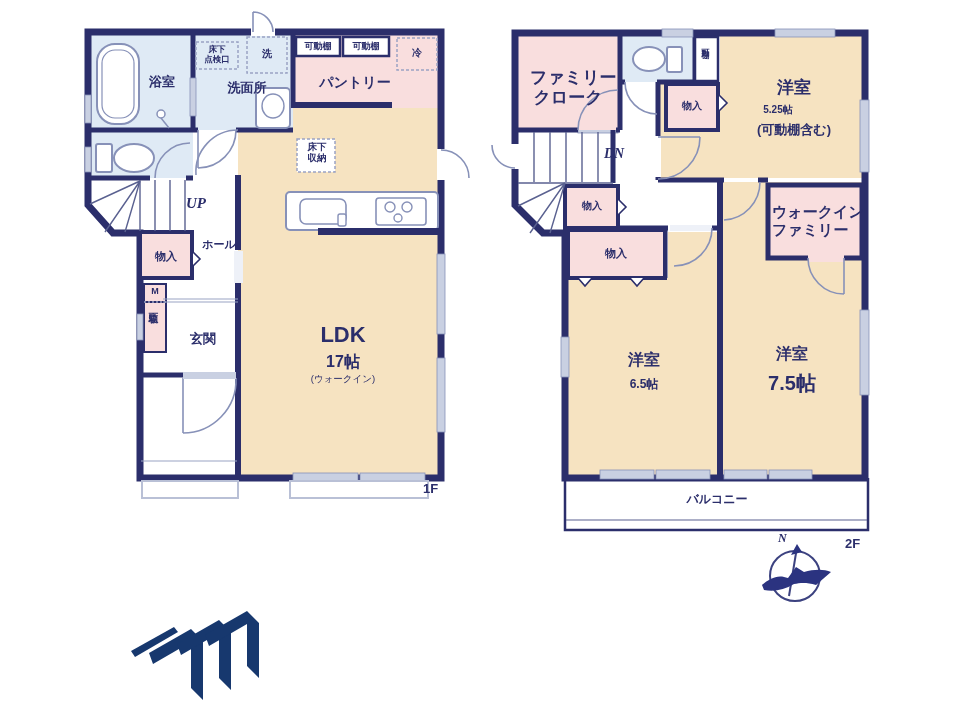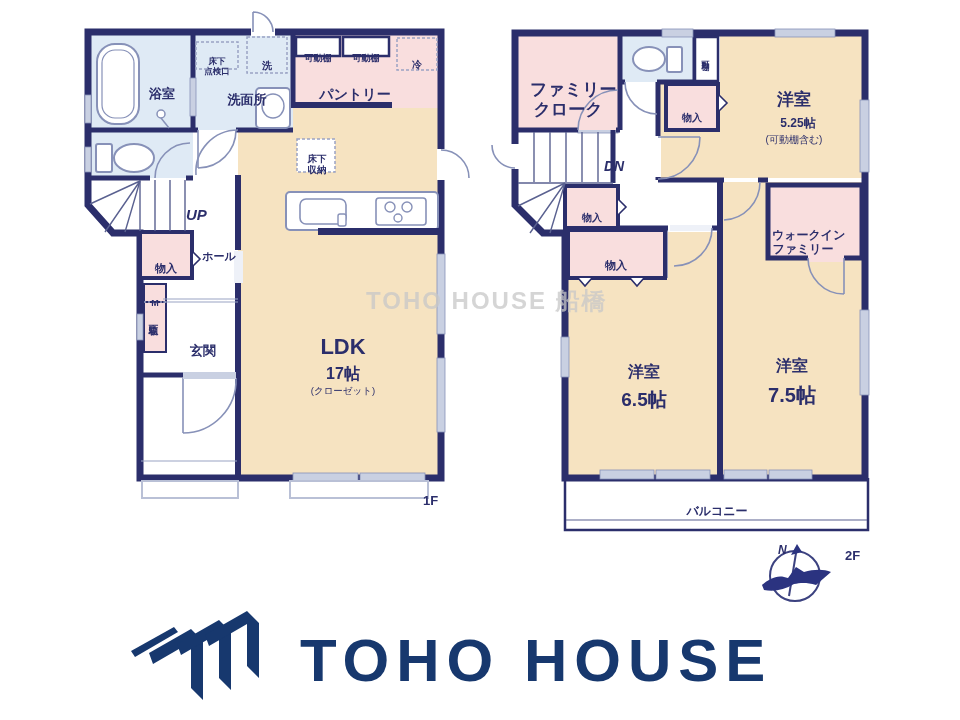--- a/index.html
+++ b/index.html
@@ -1,22 +1,22 @@
 <!DOCTYPE html>
 <html><head>
 <meta charset="utf-8">
 <style>
   html,body{margin:0;padding:0;background:#ffffff;}
   #stage{position:relative;width:960px;height:720px;background:#ffffff;overflow:hidden;
          font-family:"Liberation Sans","DejaVu Sans",sans-serif;}
   svg.plan{position:absolute;left:0;top:0;}
   .lbl{position:absolute;color:#2b2e6b;text-align:center;line-height:1.2;white-space:nowrap;
-       font-weight:bold;font-family:"Liberation Sans","DejaVu Sans",sans-serif;margin-top:12px;}
+       font-weight:bold;font-family:"Liberation Sans","DejaVu Sans",sans-serif;}
   .vert{writing-mode:vertical-rl;text-orientation:upright;letter-spacing:1px;}
-  .ital{font-family:Liberation Sans, sans-serif;font-style:italic;}
+  .ital{font-family:Liberation Serif, serif;font-style:italic;}
   .watermark{position:absolute;left:366px;top:285px;font-size:24px;letter-spacing:2px;
              color:#c8c8c8;font-weight:bold;opacity:.75;}
   .logo-text{position:absolute;left:300px;top:626px;font-size:60px;font-weight:bold;
              color:#17386e;letter-spacing:7px;}
 </style>
 </head>
 <body>
 
 <div id="stage">
 
@@ -220,37 +220,35 @@
 <div class="lbl" style="left:310px;top:74px;width:90px;font-size:14px">パントリー</div>
 <div class="lbl" style="left:298px;top:141px;width:38px;font-size:9.5px"><span>床下</span><br><span>収納</span></div>
 <div class="lbl ital" style="left:186px;top:194px;font-size:15px">UP</div>
 <div class="lbl" style="left:196px;top:238px;width:46px;font-size:11px">ホール</div>
 <div class="lbl" style="left:144px;top:250px;width:44px;font-size:11px">物入</div>
 <div class="lbl" style="left:146px;top:286px;width:18px;font-size:9px">M</div>
 <div class="lbl vert" style="left:148px;top:305px;font-size:9.5px">下駄箱</div>
 <div class="lbl" style="left:178px;top:331px;width:50px;font-size:13px">玄関</div>
 <div class="lbl" style="left:300px;top:322px;width:86px;font-size:22px">LDK</div>
 <div class="lbl" style="left:300px;top:352px;width:86px;font-size:16px">17帖</div>
-<div class="lbl" style="left:288px;top:373px;width:110px;font-size:9.5px;font-weight:normal">(クローゼット)</div>
+<div class="lbl" style="left:288px;top:373px;width:110px;font-size:9.5px;font-weight:normal">(ウォークイン)</div>
 <div class="lbl" style="left:423px;top:481px;font-size:13px">1F</div>
 
 <div class="lbl" style="left:530px;top:68px;width:76px;font-size:17px"><span>ファミリー</span><br><span>クローク</span></div>
 <div class="lbl vert" style="left:700px;top:42px;font-size:8px">可動棚</div>
 <div class="lbl" style="left:680px;top:100px;width:24px;font-size:10px">物入</div>
 <div class="lbl" style="left:756px;top:78px;width:76px;font-size:17px">洋室</div>
-<div class="lbl" style="left:760px;top:104px;width:76px;font-size:12px">5.25帖</div>
-<div class="lbl" style="left:746px;top:122px;width:96px;font-size:10px;font-weight:normal">(可動棚含む)</div>
+<div class="lbl" style="left:740px;top:104px;width:76px;font-size:10px">5.25帖</div>
+<div class="lbl" style="left:746px;top:122px;width:96px;font-size:13px;font-weight:bold">(可動棚含む)</div>
 <div class="lbl ital" style="left:604px;top:146px;font-size:14px">DN</div>
 <div class="lbl" style="left:580px;top:200px;width:24px;font-size:10px">物入</div>
 <div class="lbl" style="left:604px;top:247px;width:24px;font-size:11px">物入</div>
-<div class="lbl" style="left:772px;top:216px;width:62px;font-size:12px"><span>ウォークイン</span><br><span>ファミリー</span></div>
+<div class="lbl" style="left:772px;top:203px;width:62px;font-size:15px"><span>ウォークイン</span><br><span>ファミリー</span></div>
 <div class="lbl" style="left:606px;top:350px;width:76px;font-size:16px">洋室</div>
-<div class="lbl" style="left:606px;top:377px;width:76px;font-size:19px">6.5帖</div>
+<div class="lbl" style="left:606px;top:377px;width:76px;font-size:12px">6.5帖</div>
 <div class="lbl" style="left:754px;top:344px;width:76px;font-size:16px">洋室</div>
 <div class="lbl" style="left:754px;top:371px;width:76px;font-size:20px">7.5帖</div>
 <div class="lbl" style="left:672px;top:492px;width:90px;font-size:12px">バルコニー</div>
 <div class="lbl" style="left:845px;top:536px;font-size:13px">2F</div>
 <div class="lbl ital" style="left:778px;top:531px;font-size:12px">N</div>
 
-<div class="watermark">TOHO HOUSE 船橋</div>
-<div class="logo-text">TOHO HOUSE</div>
 
 </div>
 
 </body></html>

